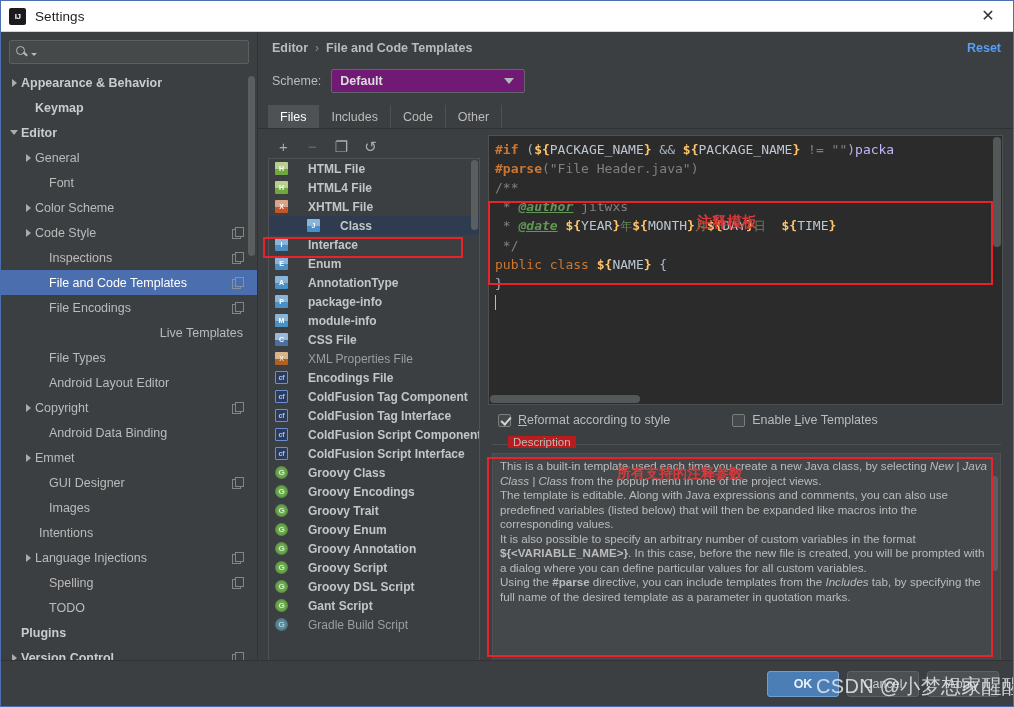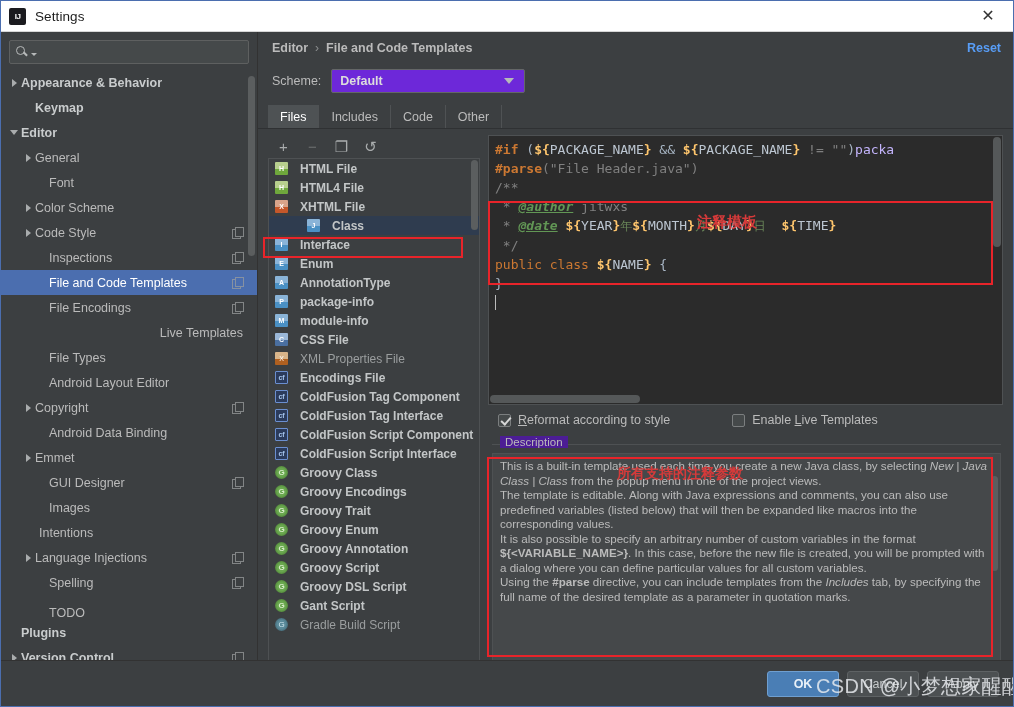--- a/index.html
+++ b/index.html
@@ -192,21 +192,21 @@
   }
 
   .scheme-row {
     height: 36px; flex: none;
     display: flex; align-items: center;
     padding-left: 14px;
   }
   .scheme-label { font-size: 12.5px; color: #bbbbbb; margin-right: 10px; }
   .combo {
     width: 194px; height: 24px;
-    background: #6d28d9;
+    background: #701a75;
     border: 1px solid #646767;
     border-radius: 2px;
     display: flex; align-items: center;
     padding: 0 4px 0 8px;
   }
   .combo-val { font-size: 12.5px; color: #dcdcdc; font-weight: bold; flex: 1; }
   .combo-caret {
     width: 0; height: 0;
     border-left: 5px solid transparent;
     border-right: 5px solid transparent;
@@ -259,21 +259,21 @@
   .tb-icon.minus { color: #6d7071; }
   .list-scroller {
     flex: 1; position: relative; min-height: 0;
     background: #3c3f41;
     border: 1px solid #4e5153; border-top: 0;
     overflow: hidden;
   }
   .file-row {
     height: 19px;
     display: flex; align-items: center;
-    padding-left: 6px; gap: 12px;
+    padding-left: 6px; gap: 20px;
     font-size: 12px; color: #c3c6c7; font-weight: bold;
     white-space: nowrap;
   }
   .file-row.selected { background: #2f3c4f; padding-left: 38px; }
   .file-row.dim { color: #9b9e9f; font-weight: normal; }
   .ficon {
     width: 13px; height: 13px; flex: none;
     border-radius: 1px; position: relative;
     font-size: 7px; line-height: 13px;
     text-align: center; color: #fff;
@@ -370,23 +370,23 @@
     transform: rotate(42deg);
   }
   .u { text-decoration: underline; }
 
   .desc-panel {
     flex: 1; min-height: 0;
     margin: 2px 0 0 0;
     position: relative;
   }
   .desc-legend {
-    position: absolute; left: 12px; top: -1px;
+    position: absolute; left: 20px; top: -1px;
     font-size: 11.5px; color: #bbbbbb;
-    background: #4c1d95; padding: 0 5px;
+    background: #b91c1c; padding: 0 5px;
     z-index: 2;
   }
   .desc-frame {
     position: absolute; left: 4px; right: 2px; top: 7px; bottom: 4px;
     border-top: 1px solid #4e5153;
   }
   .desc-box {
     position: absolute; left: 4px; right: 2px; top: 16px; bottom: 4px;
     background: #45484a;
     border: 1px solid #4e5153;
@@ -584,21 +584,21 @@
               <span class="arrow"></span>
             </span>
             <span class="tree-label">Language Injections</span>
             <span class="copy-badge"></span>
           </div>
           <div class="tree-row" style="padding-left: 34px;">
             <span class="tw"></span>
             <span class="tree-label">Spelling</span>
             <span class="copy-badge"></span>
           </div>
-          <div class="tree-row" style="padding-left: 34px; align-items: flex-end;">
+          <div class="tree-row" style="padding-left: 34px;">
             <span class="tw"></span>
             <span class="tree-label">TODO</span>
           </div>
           <div class="tree-row bold" style="padding-left: 6px;">
             <span class="tw"></span>
             <span class="tree-label">Plugins</span>
           </div>
           <div class="tree-row bold" style="padding-left: 6px;">
             <span class="tw">
               <span class="arrow"></span>

